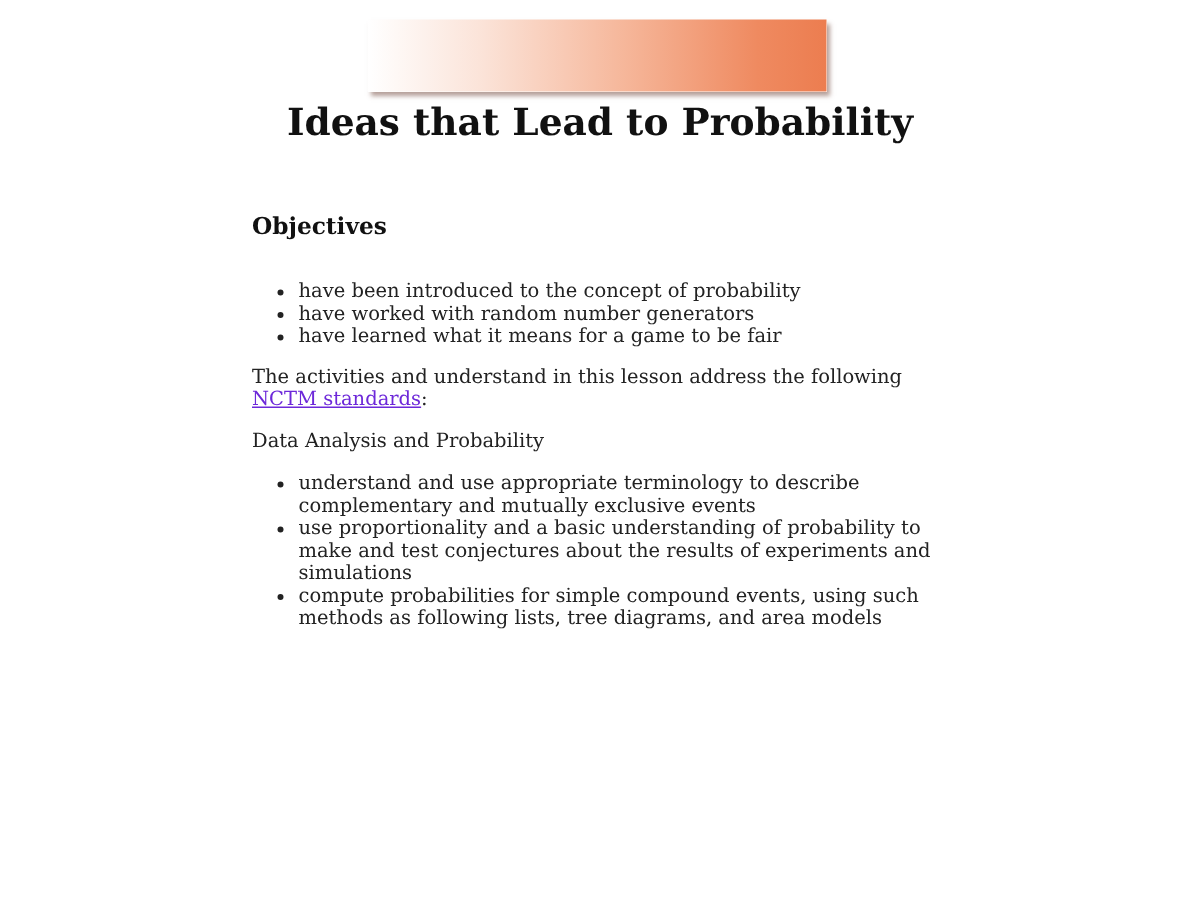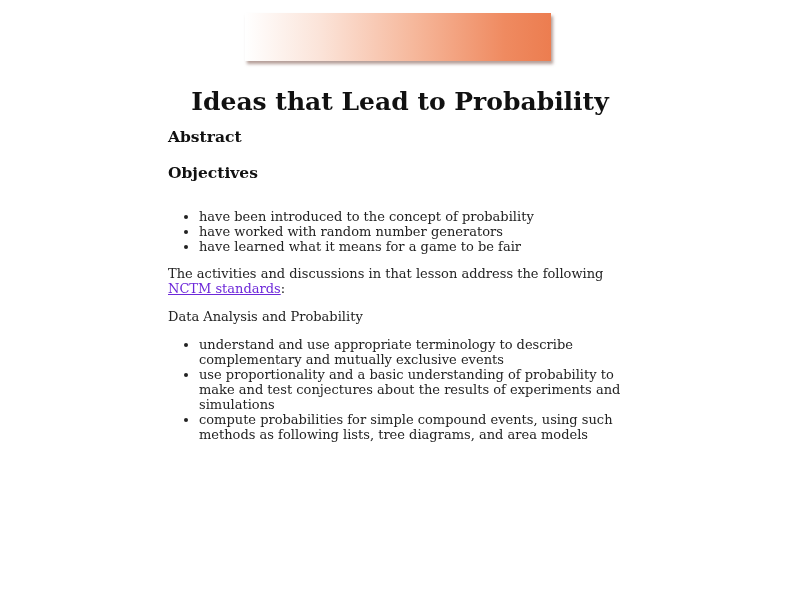--- a/index.html
+++ b/index.html
@@ -20,21 +20,21 @@
       left: 245px;
       top: 13px;
       width: 306px;
       height: 48px;
       background: linear-gradient(to right, #ffffff 0%, #fbe3d8 25%, #f6b89c 55%, #ef8a60 85%, #ec7d50 100%);
       box-shadow: 2px 3px 3px rgba(120,80,70,0.55);
     }
     .page-title {
       position: absolute;
       left: 0;
-      top: 84px;
+      top: 64px;
       width: 800px;
       text-align: center;
       font-family: "DejaVu Serif", serif;
       font-weight: bold;
       font-size: 25px;
       line-height: 36px;
       margin: 0;
       color: #111111;
     }
     .content {
@@ -78,29 +78,28 @@
     .standards-list { margin-top: 13px; }
   </style>
 </head>
 <body>
 
 <div class="banner"></div>
 
 <h1 class="page-title">Ideas that Lead to Probability</h1>
 
 <div class="content">
-  <h2 class="abstract-h">Abstract</h2>
 
   <h2 class="objectives-h">Objectives</h2>
   <ul class="objectives-list">
     <li>have been introduced to the concept of probability</li>
     <li>have worked with random number generators</li>
     <li>have learned what it means for a game to be fair</li>
   </ul>
 
-  <p class="standards-p"><span>The activities and discussions in that lesson address the following </span><a href="#">NCTM standards</a><span>:</span></p>
+  <p class="standards-p"><span>The activities and understand in this lesson address the following </span><a href="#">NCTM standards</a><span>:</span></p>
   <p class="strand">Data Analysis and Probability</p>
   <ul class="standards-list">
     <li>understand and use appropriate terminology to describe complementary and mutually exclusive events</li>
     <li>use proportionality and a basic understanding of probability to make and test conjectures about the results of experiments and simulations</li>
     <li>compute probabilities for simple compound events, using such methods as following lists, tree diagrams, and area models</li>
   </ul>
 </div>
 
 </body></html>

